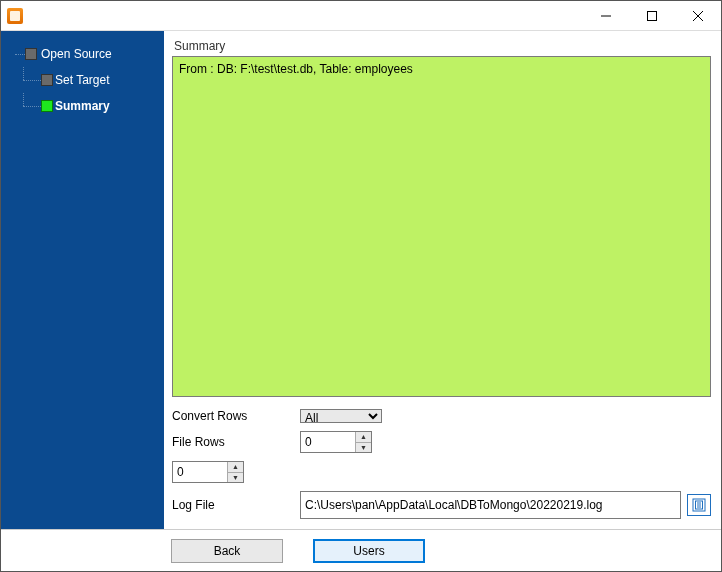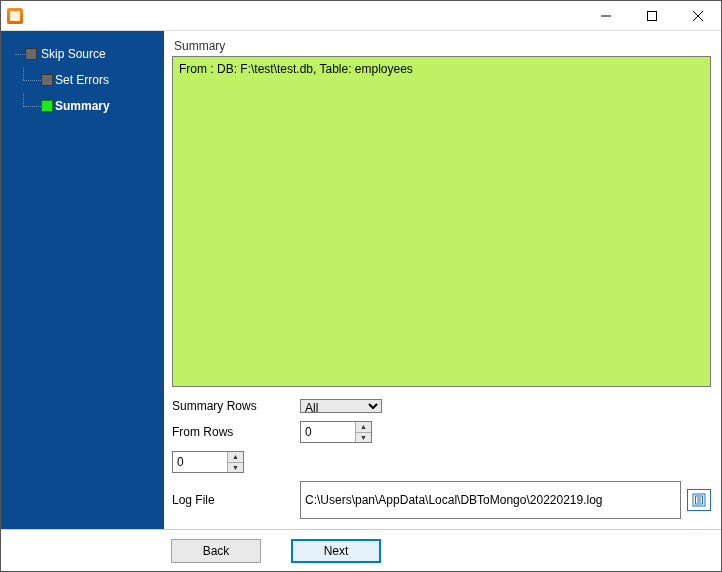--- a/index.html
+++ b/index.html
@@ -164,21 +164,21 @@
     align-items:center;
     justify-content:center;
     font-size:7px;
     line-height:1;
     color:#333;
   }
   .spin-btn:first-child { border-bottom:1px solid #aaa; }
   .log-input {
     flex:1;
     border:1px solid #7a7a7a;
-    height: 38px;
+    height: 28px;
     padding: 0 4px;
     font: inherit;
     margin-right: 6px;
     min-width:0;
   }
   .browse-btn {
     width:24px; height:22px;
     border:1px solid #1e6fbf;
     background:#fff;
     display:flex;
@@ -189,21 +189,21 @@
   .footer {
     height: 42px;
     border-top: 1px solid #ccc;
     display:flex;
     align-items:center;
     padding-left: 170px;
     gap: 30px;
     background:#fff;
   }
   .footer button {
-    width: 90px;
+    width: 112px;
     height: 24px;
     font: inherit;
     background: #e9e9e9;
     border:1px solid #a0a0a0;
     cursor: default;
   }
   .footer button.primary {
     border:2px solid #0078d7;
     background:#e5f1fb;
   }
@@ -233,47 +233,47 @@
           <line x1="10" y1="0" x2="0" y2="10" stroke-width="1"></line>
         </svg>
     </div>
   </div>
 </div>
 
 <div class="content">
   <div class="sidebar">
     <div class="step root">
       <span class="step-box"></span>
-      <span class="step-label">Skip Source</span>
+      <span class="step-label">Open Source</span>
     </div>
     <div class="step child">
       <span class="step-box"></span>
-      <span class="step-label">Set Errors</span>
+      <span class="step-label">Set Target</span>
     </div>
     <div class="step child active">
       <span class="step-box"></span>
       <span class="step-label">Summary</span>
     </div>
   </div>
 
   <div class="main">
     <div class="section-label">Summary</div>
     <div class="summary-box">
       <div>From : DB: F:\test\test.db, Table: employees</div>
     </div>
 
     <div class="form">
       <div class="form-row">
-        <div class="form-label">Summary Rows</div>
+        <div class="form-label">Convert Rows</div>
         <select class="ctrl">
           <option>All</option>
         </select>
       </div>
       <div class="form-row">
-        <div class="form-label">From Rows</div>
+        <div class="form-label">File Rows</div>
         <div class="spinner">
           <input value="0" style="">
           <div class="spin-btns">
             <div class="spin-btn">▲</div>
             <div class="spin-btn">▼</div>
           </div>
         </div>
       </div>
       <div class="form-row">
         <div class="spinner">
@@ -296,14 +296,14 @@
             <line x1="5" y1="9" x2="9" y2="9" stroke="#1e6fbf"></line>
           </svg>
         </div>
       </div>
     </div>
   </div>
 </div>
 
 <div class="footer">
   <button>Back</button>
-  <button class="primary">Next</button>
+  <button class="primary">Users</button>
 </div>
 
 </body></html>

